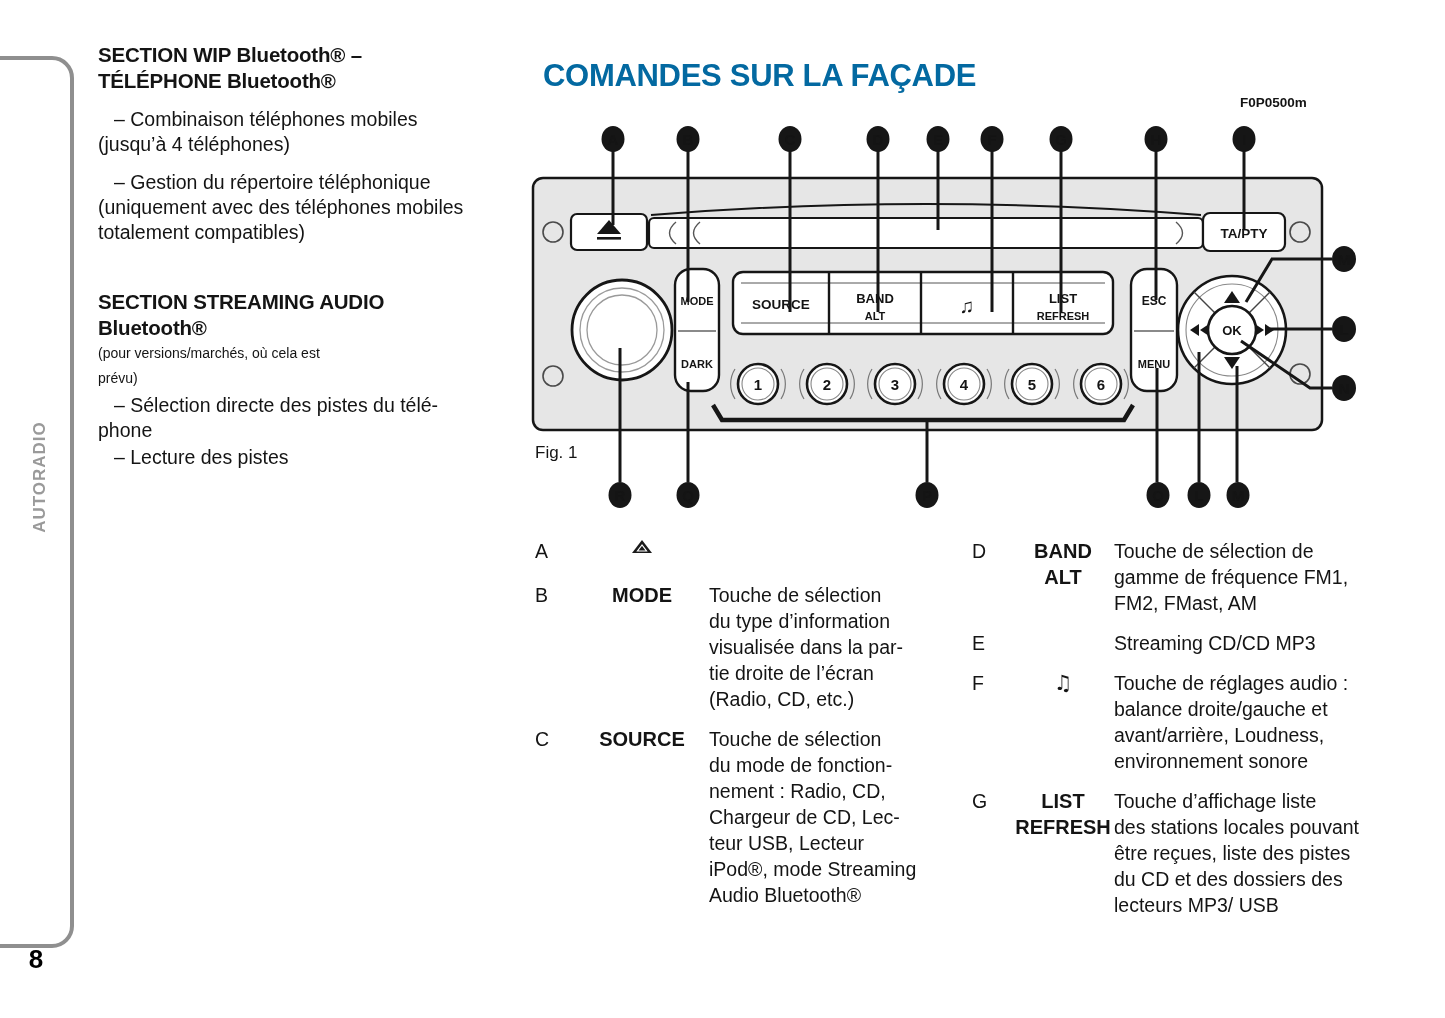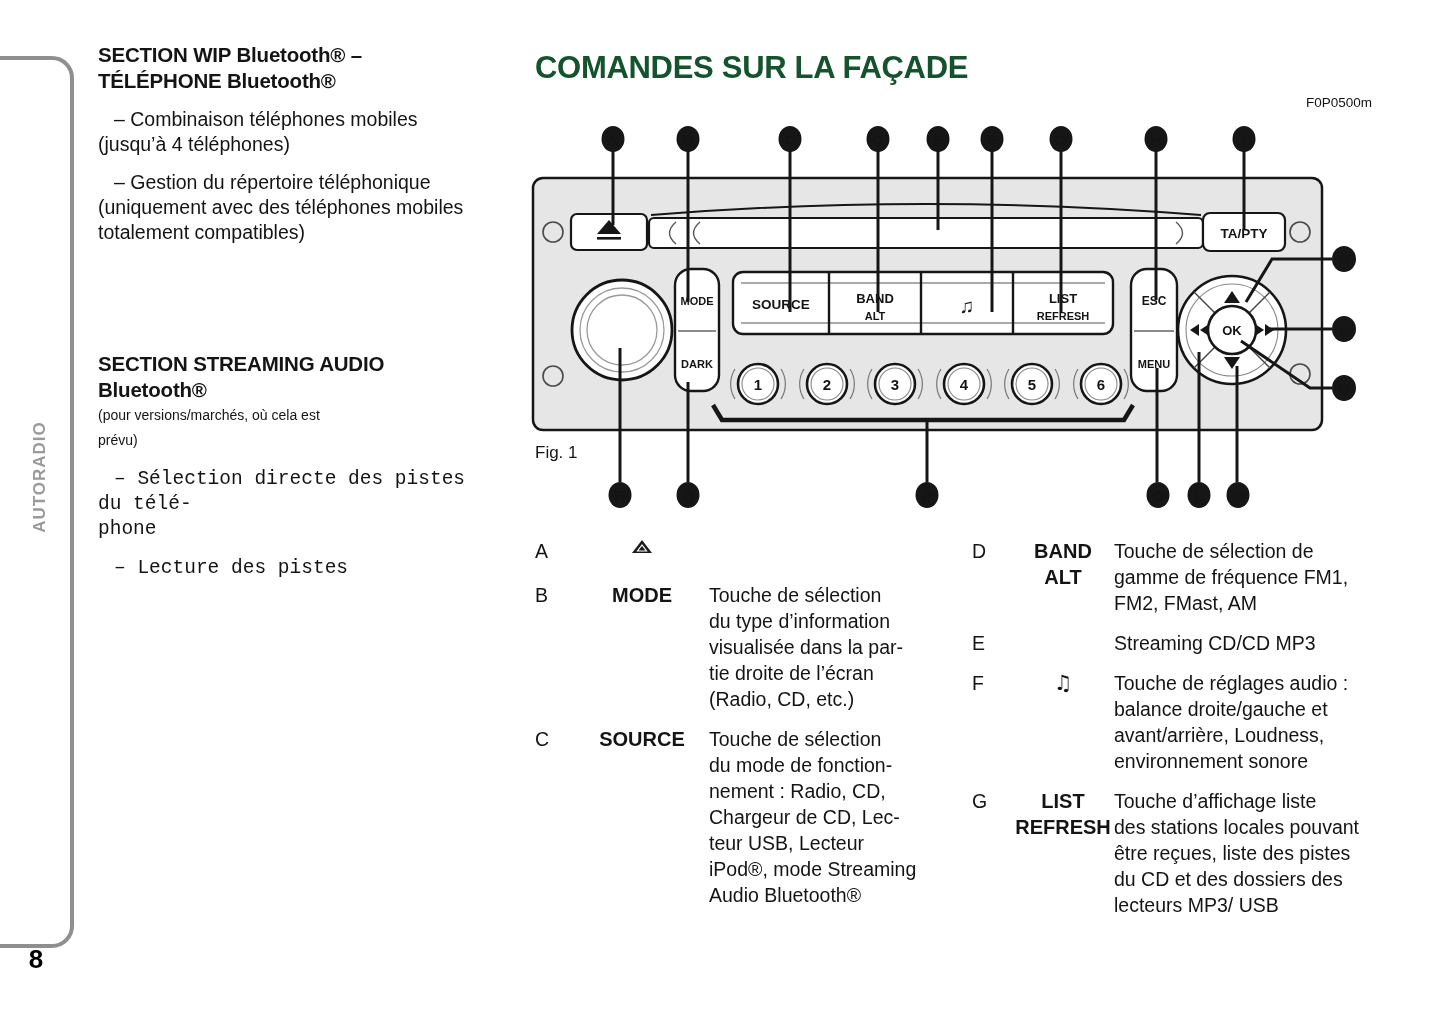--- a/index.html
+++ b/index.html
@@ -26,31 +26,31 @@
   }
 
   
   .intro { position:absolute; left:98px; top:42px; width:392px; }
   .intro h2 {
     margin:0; font-size:20.5px; line-height:26px; font-weight:bold;
     letter-spacing:-0.2px;
   }
   .intro .item { margin:13px 0 0 0; font-size:19.5px; line-height:25px; text-indent:16px; }
   .intro .subnote { margin:0; font-size:14px; line-height:25px; }
-  .intro .h2b { margin-top:106px; }
-  .intro .item-wide { margin-top:14px;font-family:Liberation Mono, monospace; }
+  .intro .h2b { margin-top:44px; }
+  .intro .item-wide { margin-top:2px; }
 
   
   .title {
-    position:absolute; left:535px; top:50px; margin:0;
-    font-size:31px; font-weight:800; letter-spacing:-0.3px; color:#14532d;
+    position:absolute; left:535px; top:50px; margin:8px;
+    font-size:31px; font-weight:800; letter-spacing:-0.3px; color:#0369a1;
   }
   .fig-code {
-    position:absolute; left:1240px; top:95px; width:132px; text-align:right;
-    font-size:13.5px; font-weight:normal;
+    position:absolute; left:1240px; top:95px; width:132px; 
+    font-size:13.5px; font-weight:bold;
   }
   .fig-label { position:absolute; left:535px; top:443px; font-size:17px; }
 
   
   .figure { position:absolute; left:528px; top:118px; width:850px; height:400px; }
   .figure text { font-family:"Liberation Sans", sans-serif; text-anchor:middle; fill:#141414; }
   .b11 { font-size:11px; font-weight:bold; }
   .b12 { font-size:12px; font-weight:bold; }
   .b13 { font-size:13px; font-weight:bold; }
   .b14 { font-size:13.5px; font-weight:bold; }

